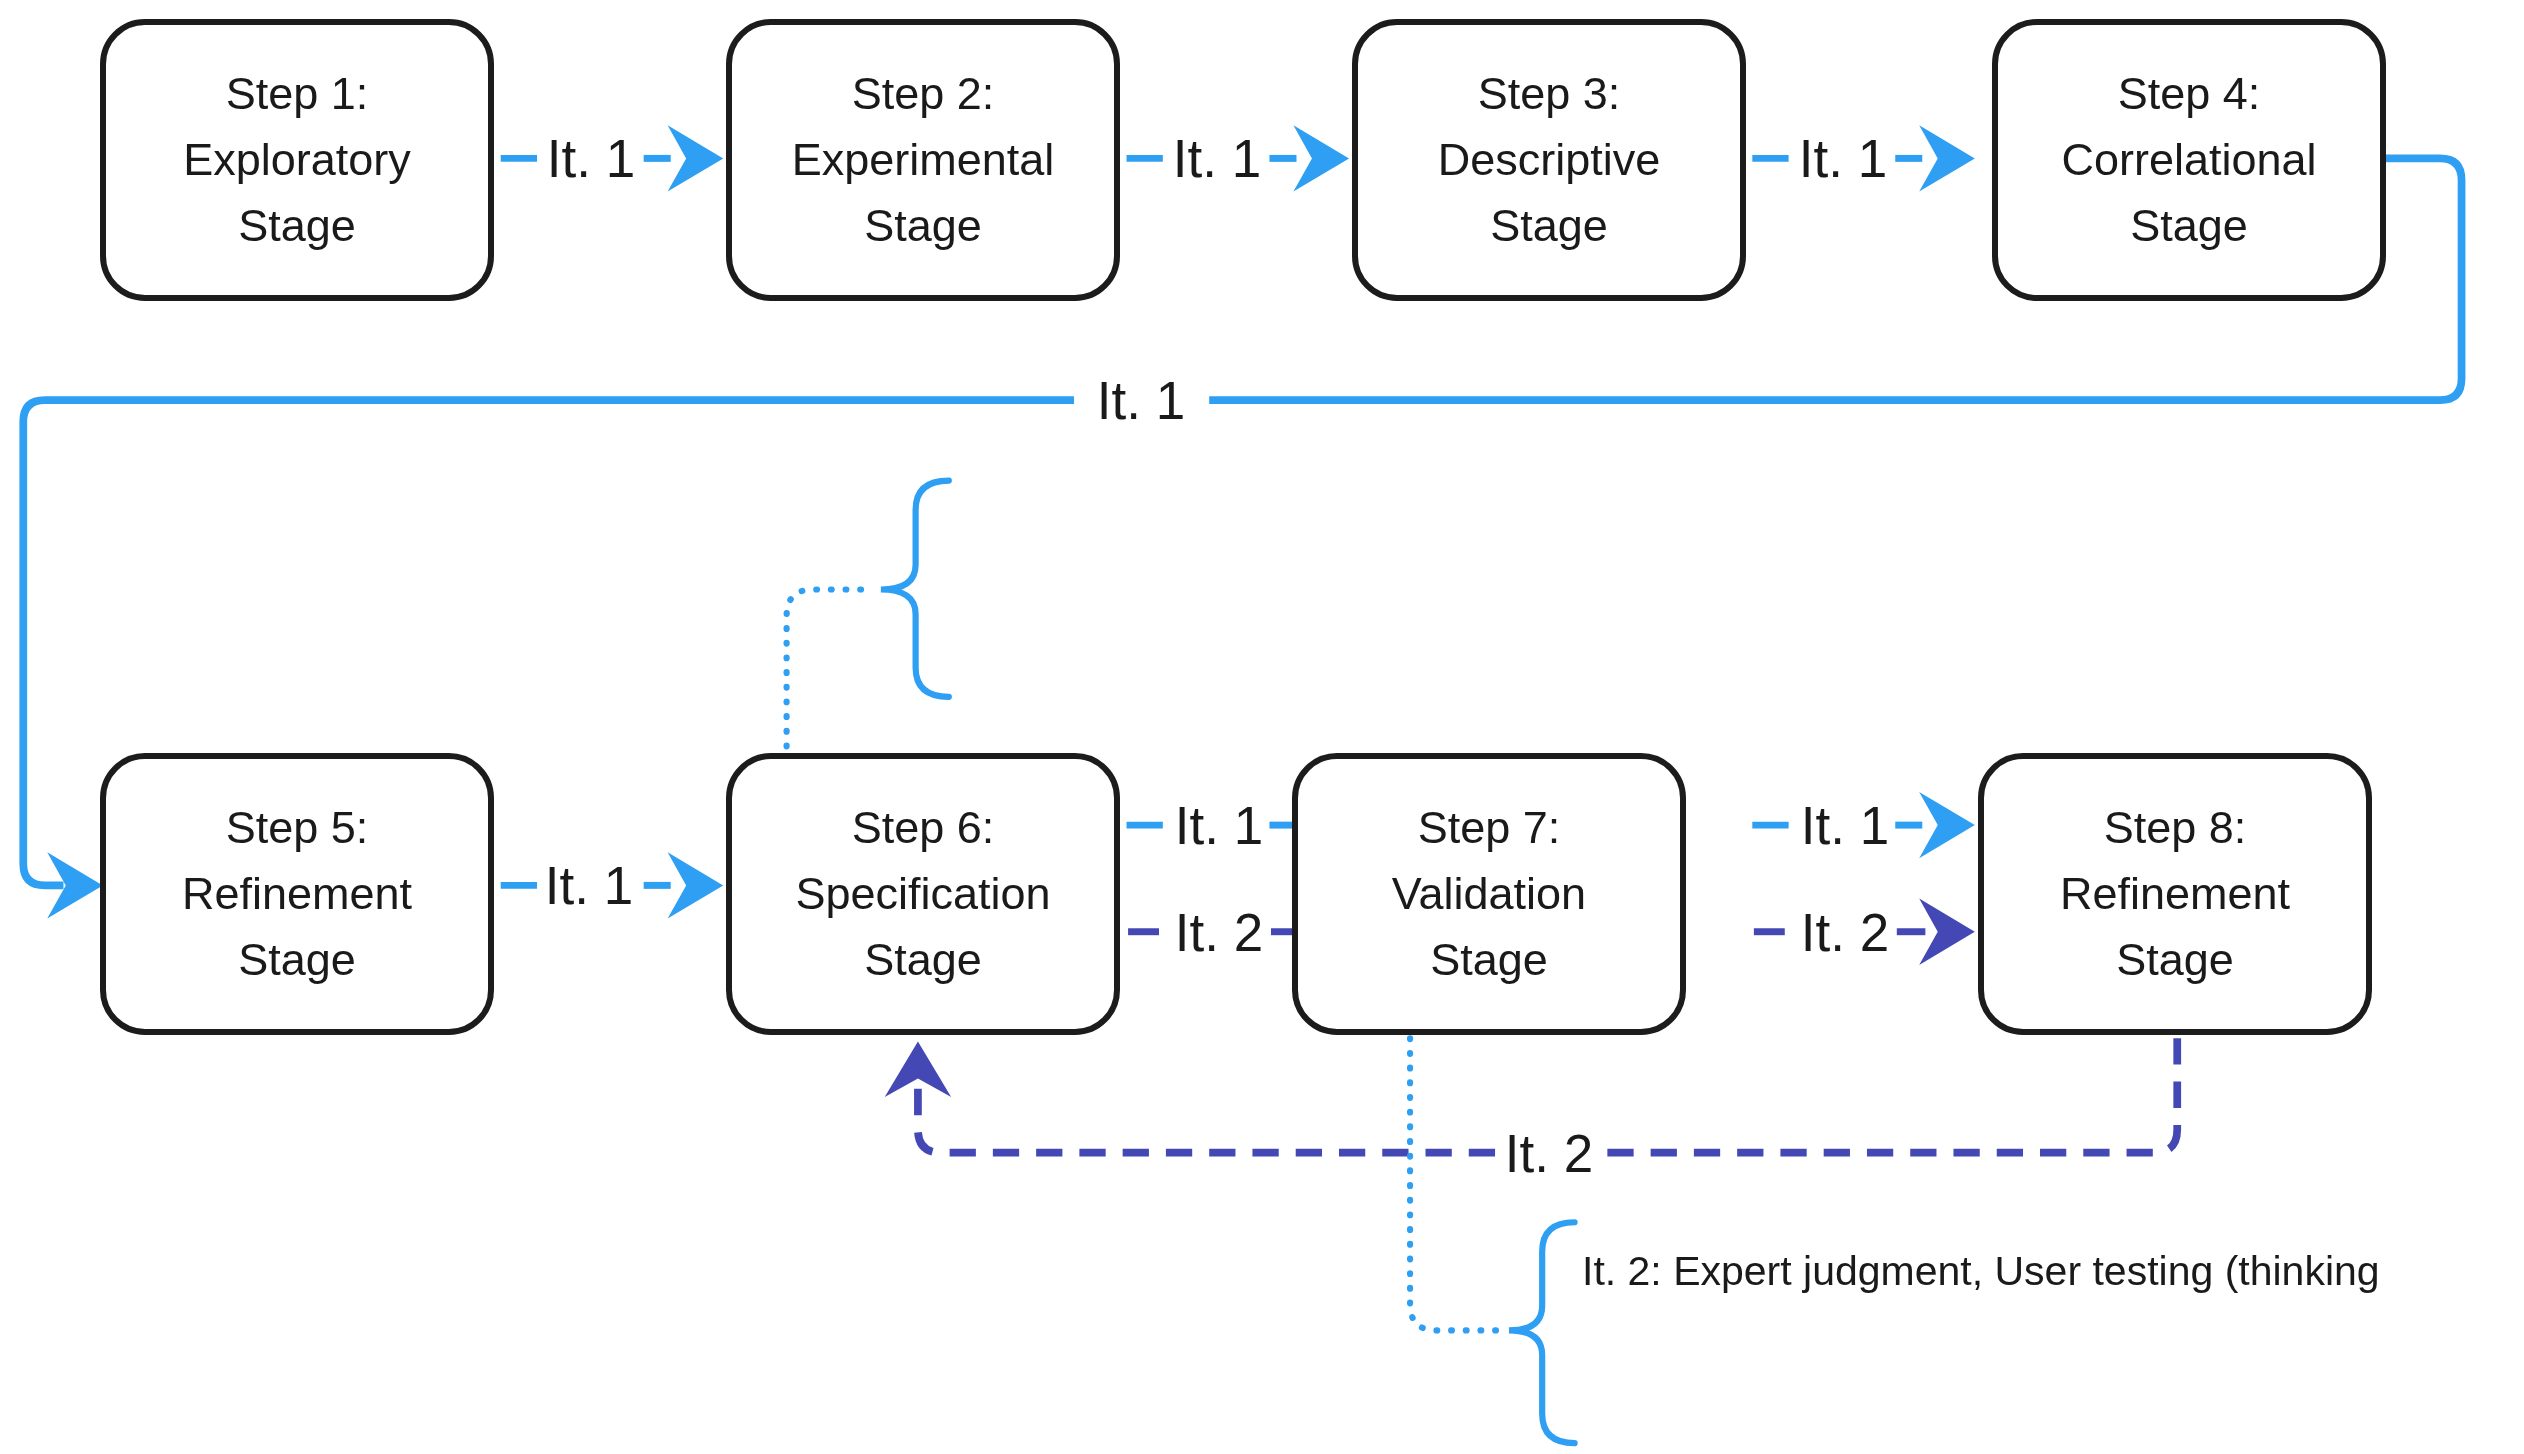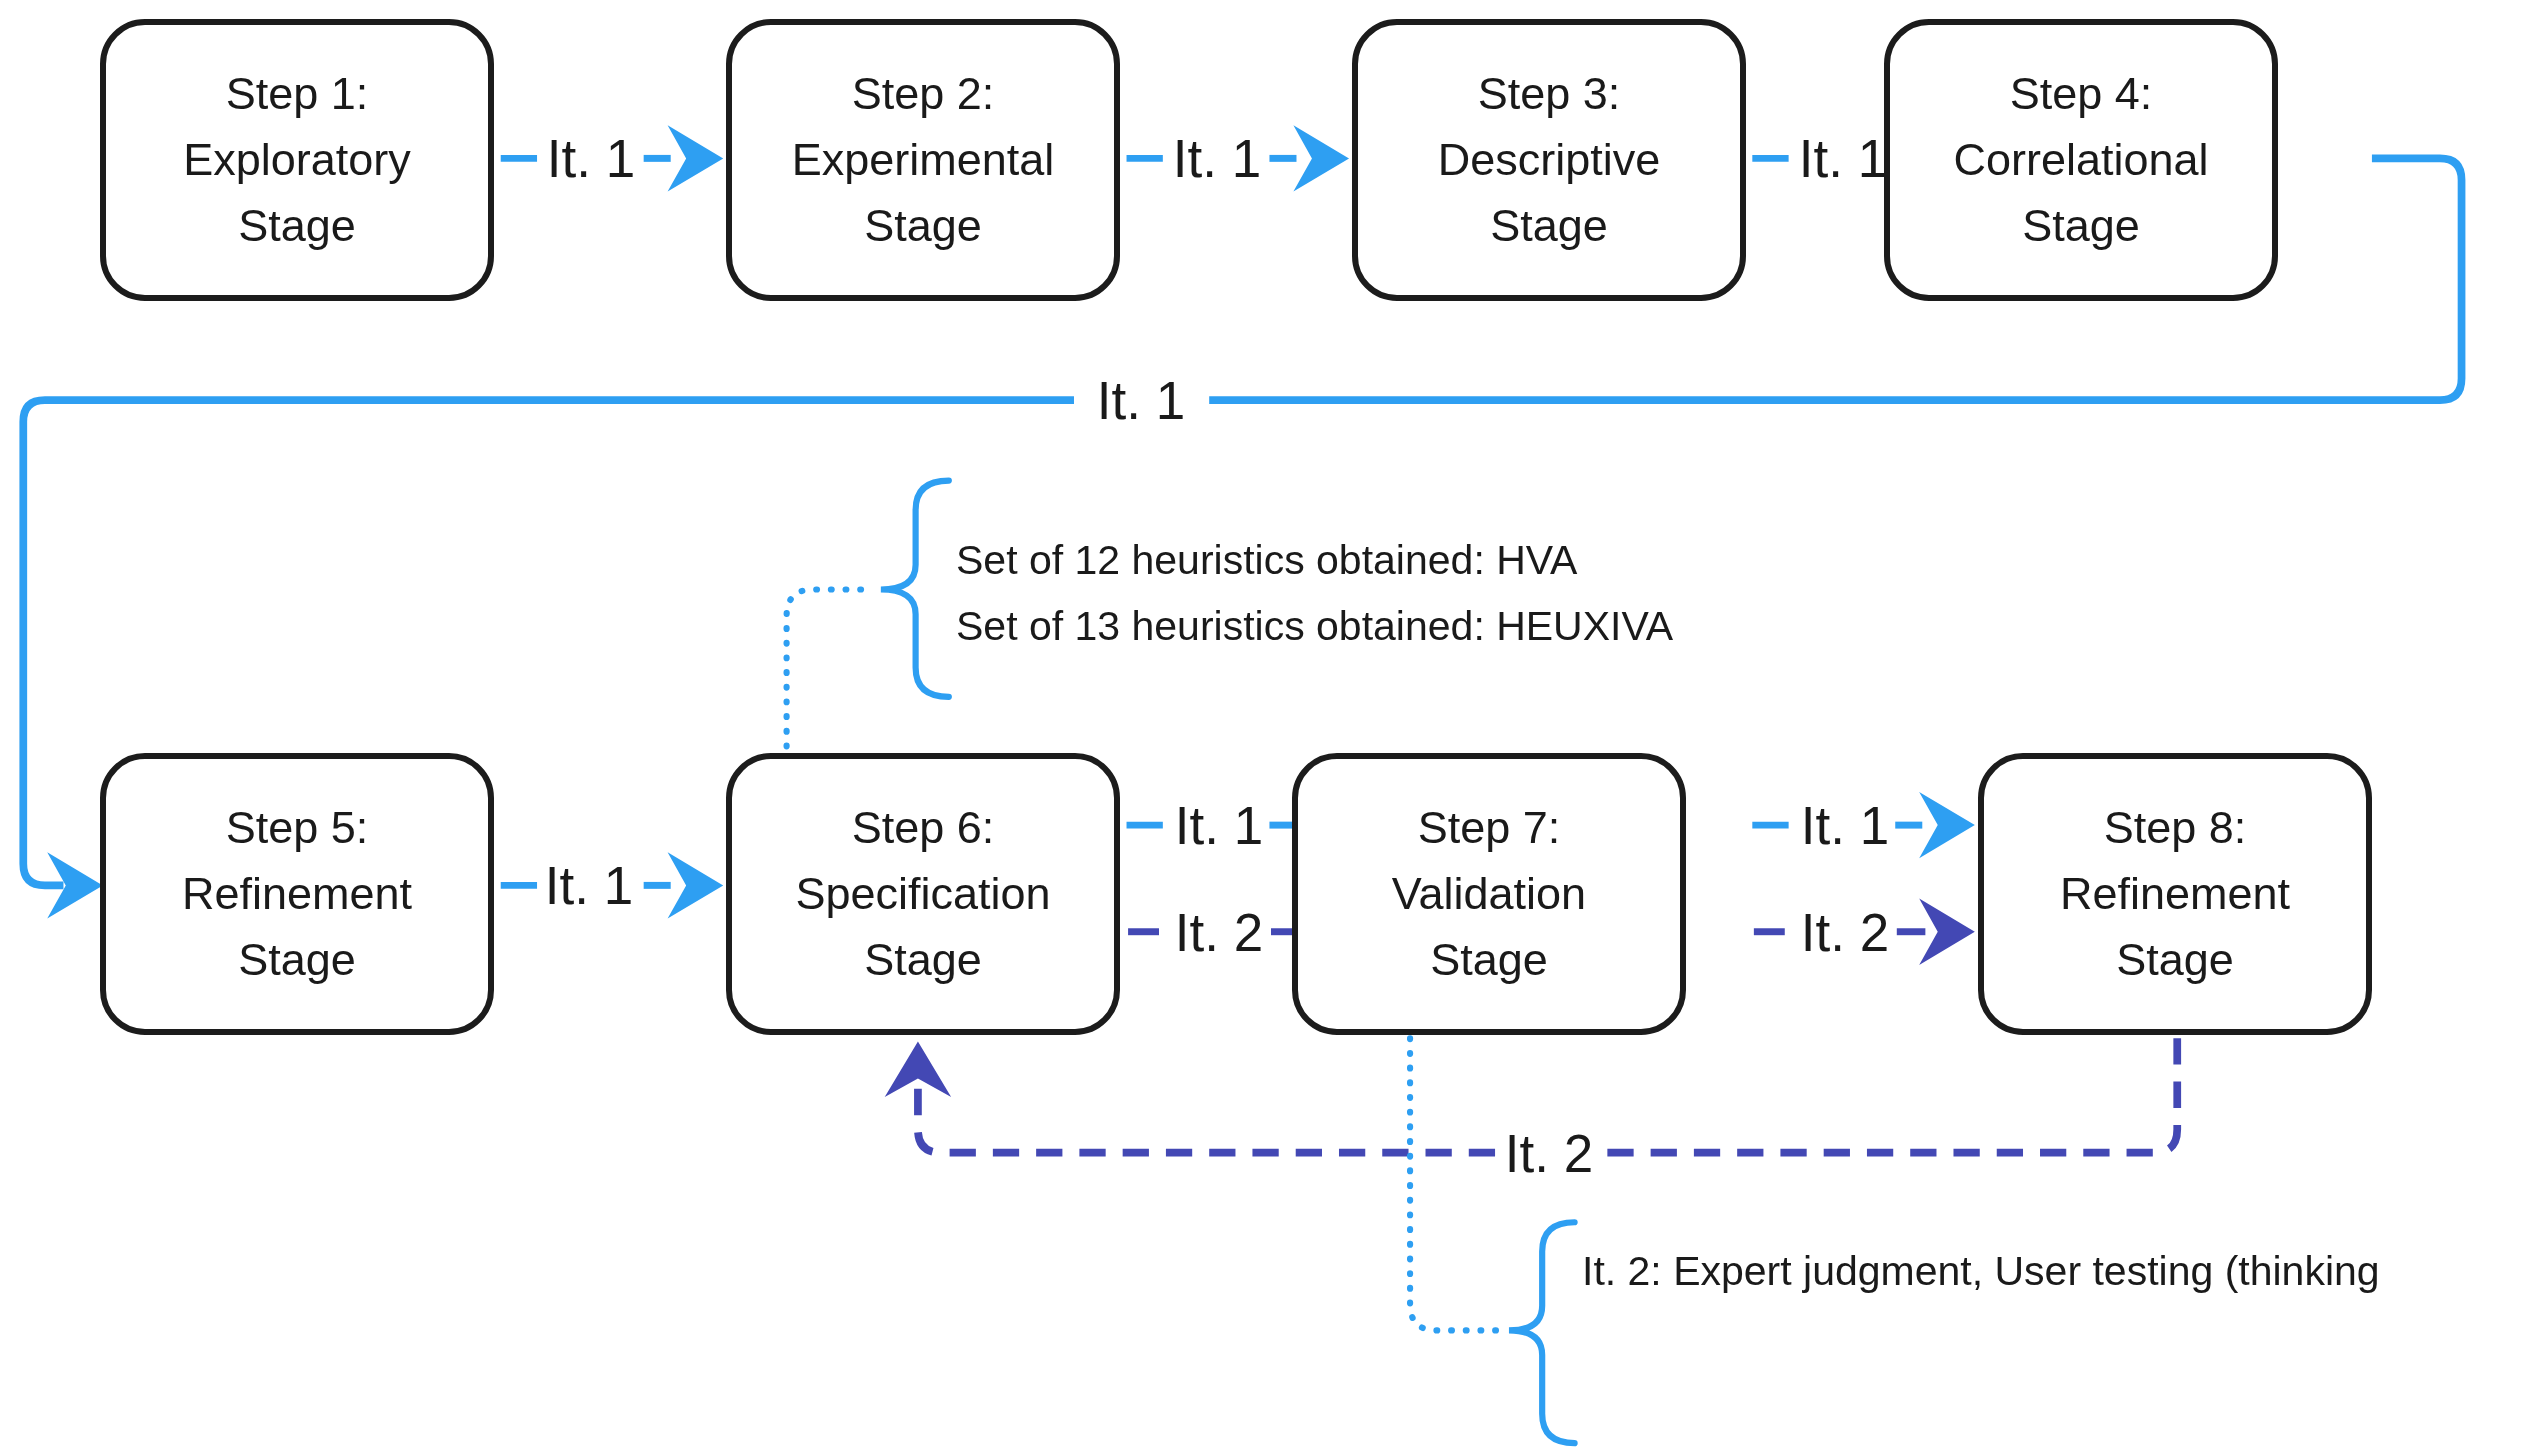--- a/index.html
+++ b/index.html
@@ -140,21 +140,21 @@
   <div class="step" style="left:726px; top:19.3px">
     <span class="step-label">Step 2:
 Experimental
 Stage</span>
   </div>
   <div class="step" style="left:1352px; top:19.3px">
     <span class="step-label">Step 3:
 Descriptive
 Stage</span>
   </div>
-  <div class="step" style="left:1884px; top:19.3px">
+  <div class="step" style="left:1992px; top:19.3px">
     <span class="step-label">Step 4:
 Correlational
 Stage</span>
   </div>
   <div class="step" style="left:100px; top:753px">
     <span class="step-label">Step 5:
 Refinement
 Stage</span>
   </div>
   <div class="step" style="left:726px; top:753px">
@@ -177,23 +177,19 @@
   <div class="clabel" style="left:1217px; top:158px">It. 1</div>
   <div class="clabel" style="left:1843px; top:158px">It. 1</div>
   <div class="clabel" style="left:1141px; top:400px">It. 1</div>
   <div class="clabel" style="left:589px;  top:885px">It. 1</div>
   <div class="clabel" style="left:1219px; top:825px">It. 1</div>
   <div class="clabel" style="left:1219px; top:932px">It. 2</div>
   <div class="clabel" style="left:1845px; top:825px">It. 1</div>
   <div class="clabel" style="left:1845px; top:932px">It. 2</div>
   <div class="clabel" style="left:1549px; top:1153px">It. 2</div>
 
-  <div class="note" style="left:956px; top:527px">
-    <div class="note-line">Set of 12 heuristics obtained: HVA</div>
-    <div class="note-line">Set of 13 heuristics obtained: HEUXIVA</div>
-  </div>
 
   <div class="note note-tight" style="left:1582px; top:1238px">
     <div class="note-line">It. 2: Expert judgment, User testing (thinking</div>
   </div>
 
 </div>
 
 
 </body></html>

